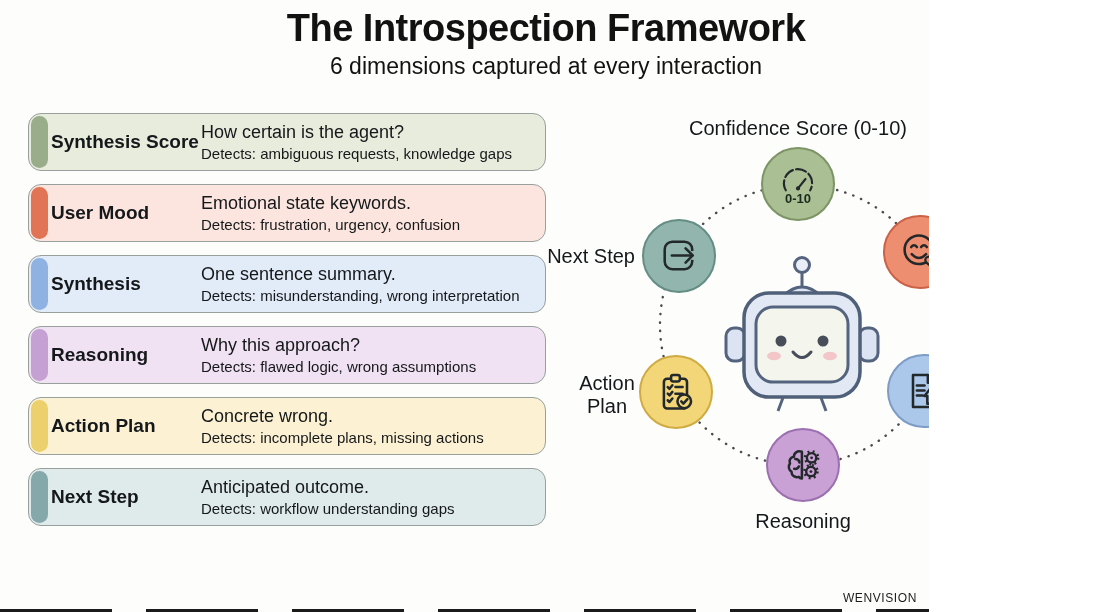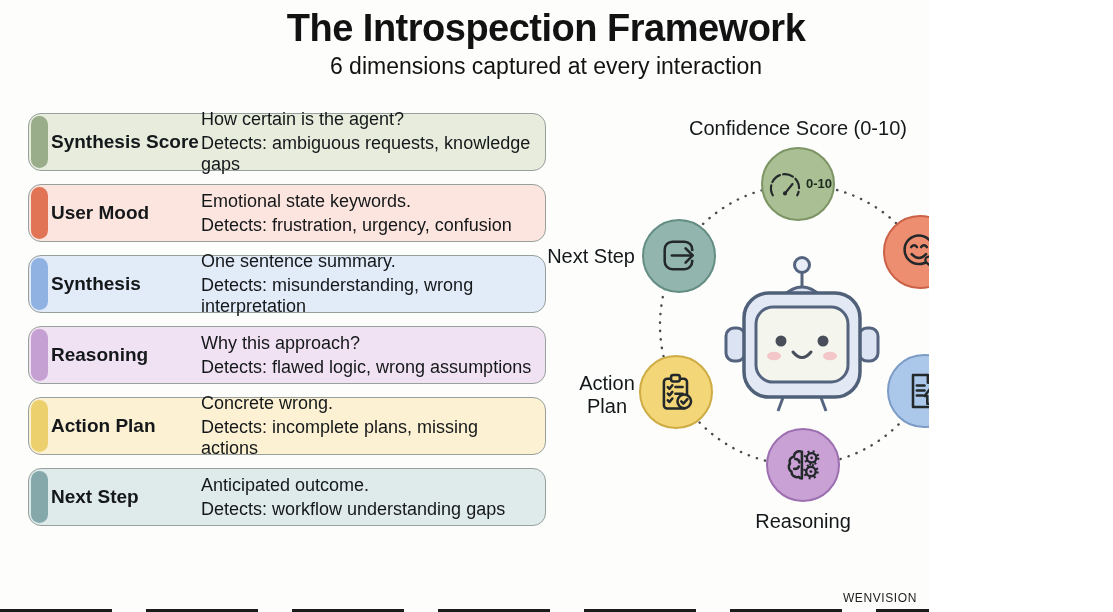--- a/index.html
+++ b/index.html
@@ -13,37 +13,37 @@
 
   
   .rows{position:absolute;left:28px;top:113px;width:518px;display:flex;flex-direction:column;gap:13px;}
   .dim-row{position:relative;box-sizing:border-box;display:flex;align-items:center;height:58px;
            border:1.6px solid #97a09c;border-radius:13px;background:var(--bg,#eee);padding-left:22px;}
   .spine{position:absolute;left:2px;top:2px;bottom:2px;width:17px;border-radius:10px;
          background:var(--accent,#999);}
   .dim-label{width:150px;font-weight:700;font-size:19px;line-height:1.12;flex:none;}
   .dim-desc{flex:1;min-width:0;padding-right:8px;}
   .dim-summary{font-size:18px;line-height:1.15;}
-  .dim-detects{font-size:18px;line-height:1.15;margin-top:3px;}
+  .dim-detects{font-size:15px;line-height:1.15;margin-top:3px;}
 
   
   .footnote{position:absolute;left:28px;top:544px;font-family:"DejaVu Serif",serif;
             font-style:italic;font-size:20px;color:#101010;}
   .brand{position:absolute;right:12px;top:591px;font-size:12px;letter-spacing:0.6px;
          color:#1c1c1c;font-weight:400;}
   .bottom-edge{position:absolute;left:0;right:0;bottom:0;height:3px;
                background:repeating-linear-gradient(90deg,#1b1b1b 0 112px,transparent 112px 146px);}
 
   
   .diagram{position:absolute;left:0;top:0;width:1113px;height:612px;pointer-events:none;}
   .dotted-ring{position:absolute;left:655px;top:180px;}
   .robot{position:absolute;left:722px;top:253px;}
   .node{position:absolute;width:74px;height:74px;border-radius:50%;
         background:var(--fill,#ccc);border:2.5px solid var(--border,#888);
-        box-sizing:border-box;display:flex;flex-direction:row;align-items:center;justify-content:center;}
+        box-sizing:border-box;display:flex;flex-direction:column;align-items:center;justify-content:center;}
   .node svg{display:block;}
   .node-badge{font-size:13px;font-weight:700;color:#1d2b1d;line-height:1;margin-top:-2px;}
   .node-label{position:absolute;font-size:20px;color:#15181a;line-height:1.15;}
   .lbl-center{text-align:center;}
   .lbl-right{text-align:right;}
   .lbl-left{text-align:left;}
   .icon-stroke{stroke:#23282a;fill:none;stroke-width:2.3;stroke-linecap:round;stroke-linejoin:round;}
 </style>
 </head>
 <body>

